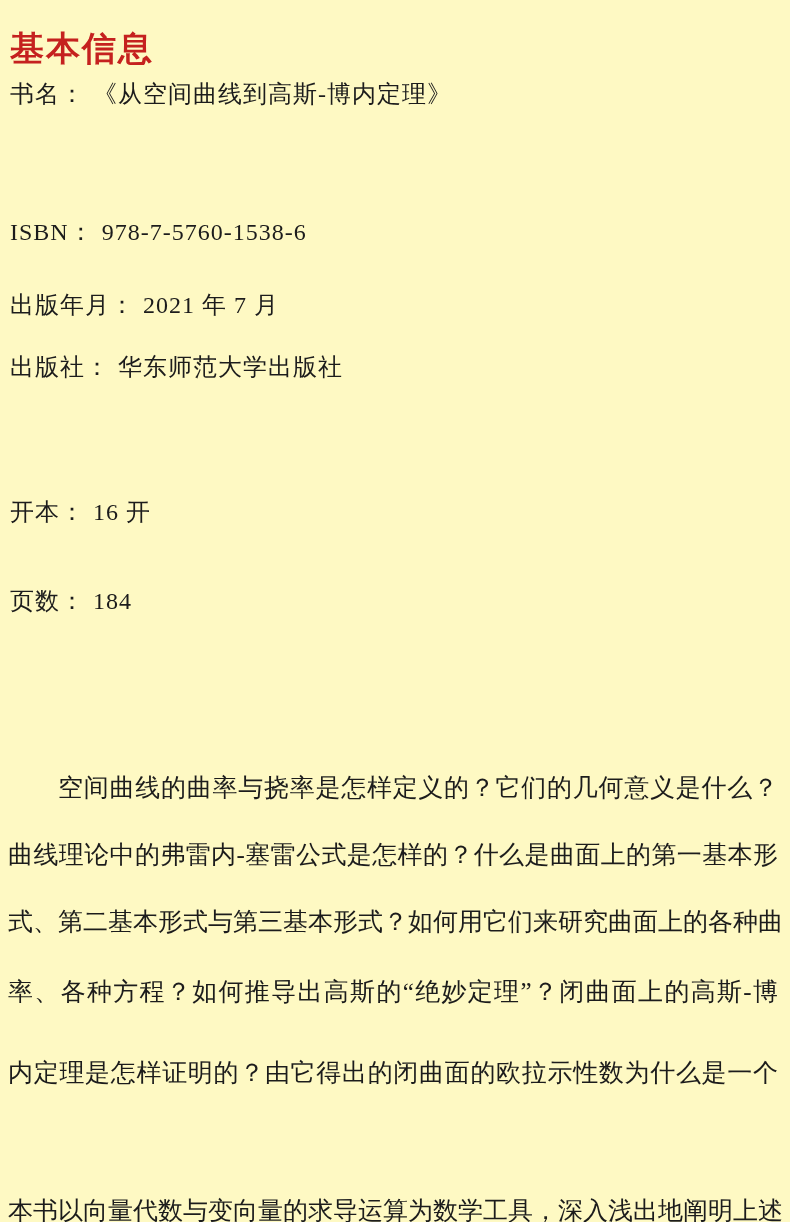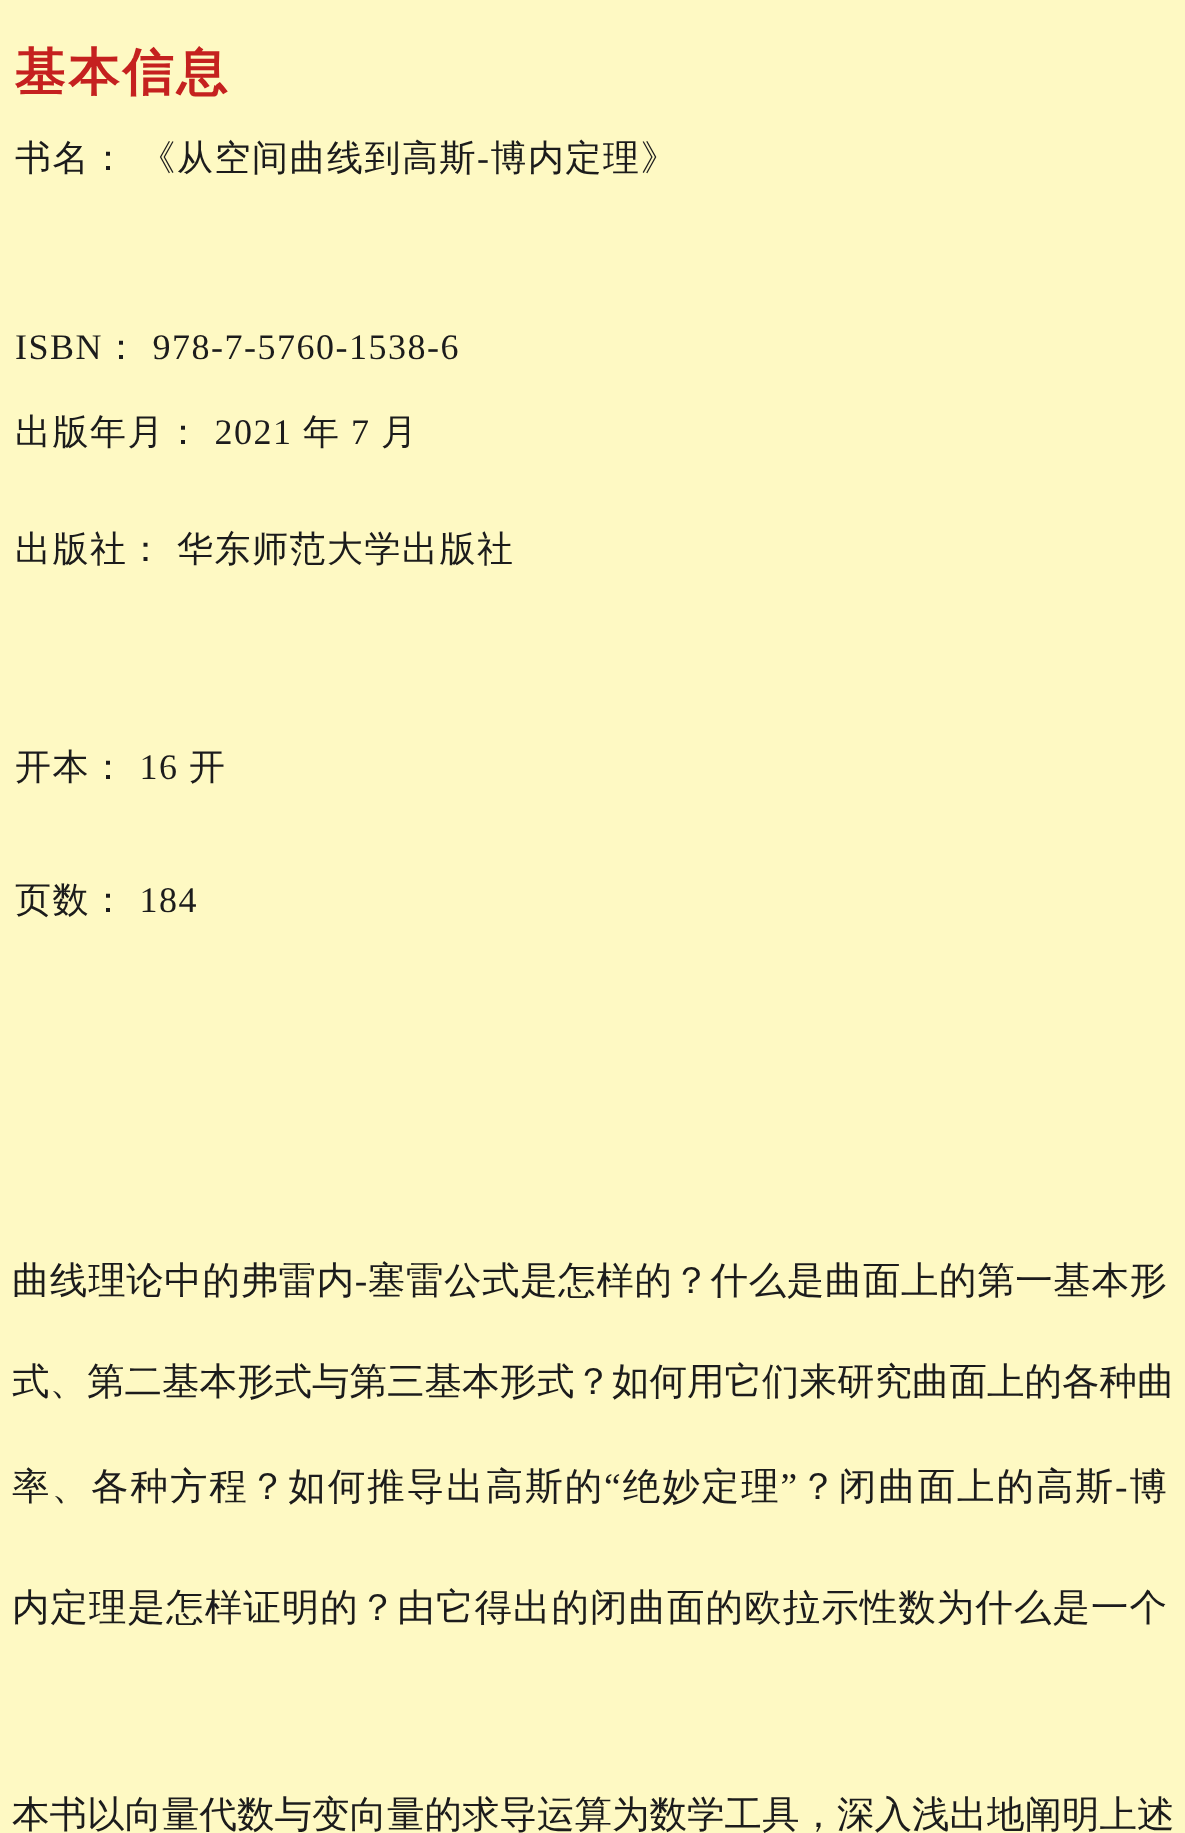--- a/index.html
+++ b/index.html
@@ -31,24 +31,24 @@
 
   .info-line {
     position: absolute;
     left: 10px;
     font-size: 24px;
     line-height: 34px;
     letter-spacing: 1px;
     white-space: nowrap;
   }
   .info-line .value { margin-left: 8px; }
-  #info-row-0 { top: 89px; }
+  #info-row-0 { top: 77px; }
   #info-row-1 { top: 145px; }
   #info-row-2 { top: 215px; }
-  #info-row-3 { top: 272px; }
+  #info-row-3 { top: 288px; }
   #info-row-4 { top: 350px; }
   #info-row-5 { top: 495px; }
   #info-row-6 { top: 560px; margin-top: 24px; }
 
   .para-line {
     position: absolute;
     left: 8px;
     width: 770px;
     font-size: 25px;
     line-height: 34px;
@@ -92,20 +92,21 @@
 
   <div class="info-line" id="info-row-5">
     <span class="label">开本：</span><span class="value">16 开</span>
   </div>
 
   <div class="info-line" id="info-row-6">
     <span class="label">页数：</span><span class="value">184</span>
   </div>
 
 
+  <div class="para-line indent" id="para-line-0">空间曲线的曲率与挠率是怎样定义的？它们的几何意义是什么？</div>
 
   <div class="para-line" id="para-line-1">曲线理论中的弗雷内-塞雷公式是怎样的？什么是曲面上的第一基本形</div>
 
   <div class="para-line" id="para-line-3">率、各种方程？如何推导出高斯的“绝妙定理”？闭曲面上的高斯-博</div>
 
   <div class="para-line" id="para-line-2">式、第二基本形式与第三基本形式？如何用它们来研究曲面上的各种曲</div>
 
   <div class="para-line" id="para-line-4">内定理是怎样证明的？由它得出的闭曲面的欧拉示性数为什么是一个</div>
 
 

